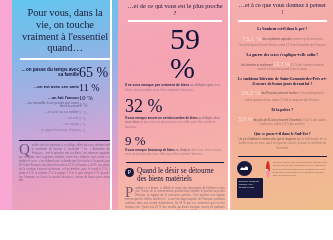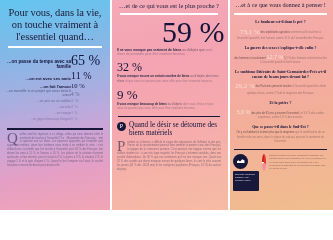--- a/index.html
+++ b/index.html
@@ -6,20 +6,21 @@
   html, body {
     width: 333px; height: 210px;
     overflow: hidden;
     font-family: "Liberation Sans", sans-serif;
   }
   #page {
     position: relative;
     width: 333px; height: 210px;
     display: flex;
     background: #f9a8d4;
+    padding-left: 12px;
   }
 
   
   .col { position: relative; height: 210px; overflow: hidden; }
   .col-left {
     width: 110px;
     background: linear-gradient(170deg, #63c6ef 0%, #7fb9e8 22%, #a8aee0 45%,
                                 #c9a6d8 62%, #e59fc4 80%, #f2a4b4 100%);
   }
   .col-mid {
@@ -49,21 +50,21 @@
     height: 2px; background: #ffffff; margin: 4px 8px 5px 8px;
   }
   .rule-dark { height: 1.6px; background: #17173a; }
 
   
   .left-head {
     font-size: 10.5px; padding: 7px 7px 0 7px; letter-spacing: -.1px;
   }
   .left-rows { padding: 0 5px; }
   .row {
-    display: flex; align-items: flex-end; justify-content: flex-end;
+    display: flex; align-items: center; justify-content: flex-end;
     margin-bottom: 1px;
   }
   .row .lbl {
     flex: 1; text-align: right;
     font-family: "Liberation Sans", sans-serif;
     font-weight: 700; color: #14143a;
     line-height: 1.0;
   }
   .row .val {
     font-family: "Liberation Serif", serif;
@@ -114,21 +115,21 @@
   }
 
   
   .mid-head { font-size: 6.4px; padding: 2px 8px 0 8px; }
   .mid-rule { height: 2px; background: #fff; margin: 4px 10px 3px 10px; }
   .big-pct {
     font-family: "Liberation Serif", serif;
     color: #14143a; padding-left: 7px;
   }
   .p59 { font-size: 30px; line-height: 0.95; margin-left: 45px; }
-  .p32 { font-size: 12px; line-height: 1.0; margin-top: 4px; }
+  .p32 { font-size: 18px; line-height: 1.0; margin-top: 4px; }
   .p9  { font-size: 13px; line-height: 1.0; margin-top: 5px; }
   .pct-note {
     padding: 1px 8px 0 7px; font-size: 3.3px; line-height: 1.45;
     color: #2a2a46; font-weight: 700;
   }
   .pct-note .fade1 { opacity: .62; font-weight: 400; }
   .pct-note .fade2 { opacity: .4; font-weight: 400; }
   .pct-note-sm { font-size: 3px; }
 
   

